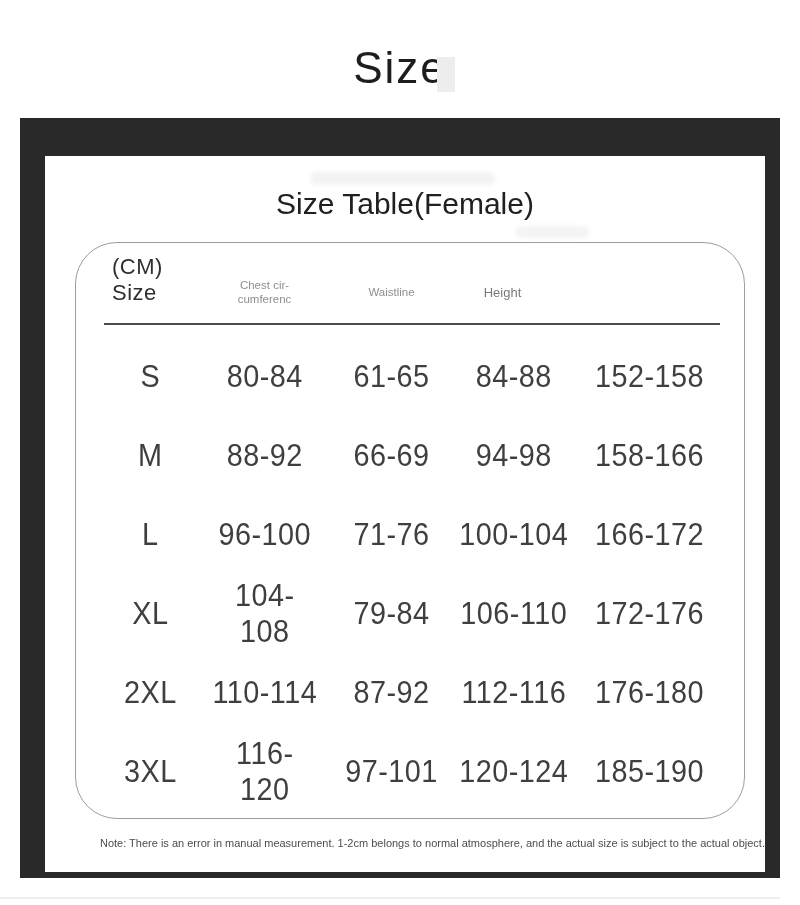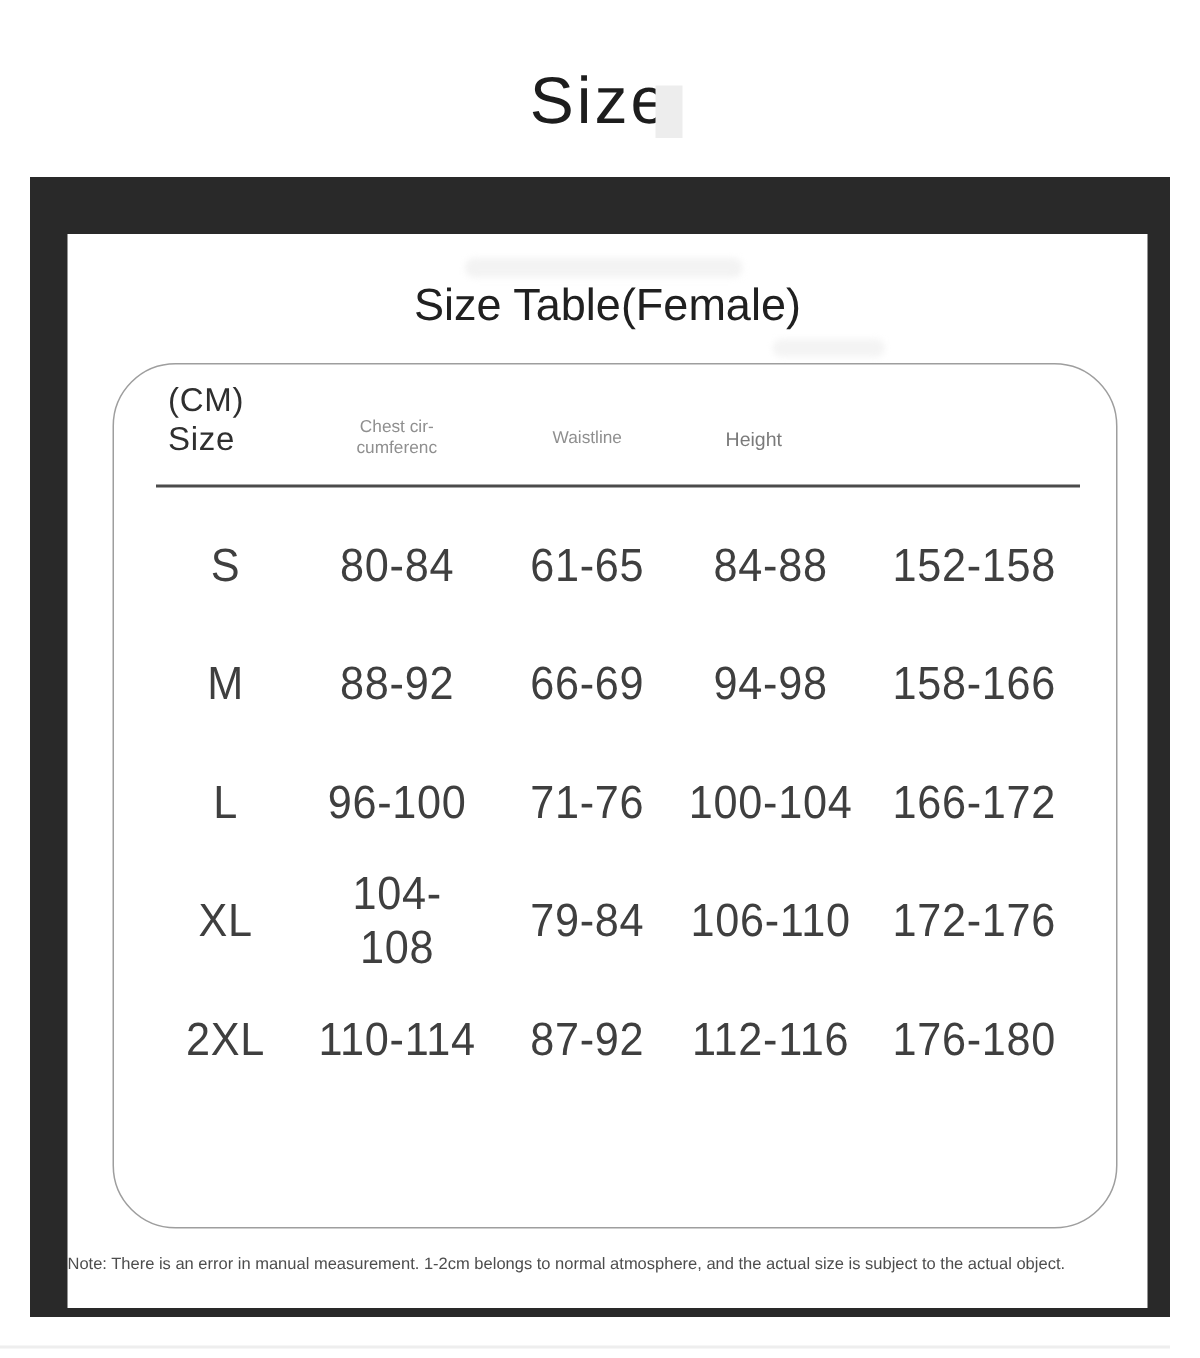--- a/index.html
+++ b/index.html
@@ -68,21 +68,21 @@
   .tbody { padding-top:14px; }
   .trow { height:79px; align-items:center; }
   .td {
     text-align:center; font-size:31px; color:#3f3f3f;
     letter-spacing:0.5px; transform:scaleX(0.93); font-weight:400;
   }
   .td.c1 { padding-left:18px; }
 
   .note {
     position:absolute; top:680px; left:0; width:100%;
-    text-align:left; font-size:11px; color:#4d4d4d; line-height:14px;
+    text-align:right; font-size:11px; color:#4d4d4d; line-height:14px;
   }
 
   .bottom-line {
     position:absolute; left:0; top:897px; width:780px; height:2px;
     background:#eeeeee;
   }
 </style>
 </head>
 <body>
 
@@ -152,20 +152,27 @@
           </div>
 
           <div class="trow">
             <div class="td c1">2XL</div>
             <div class="td c2">110-114</div>
             <div class="td c3">87-92</div>
             <div class="td c4">112-116</div>
             <div class="td c5">176-180</div>
           </div>
 
+          <div class="trow">
+            <div class="td c1">3XL</div>
+            <div class="td c2">116-120</div>
+            <div class="td c3">97-101</div>
+            <div class="td c4">120-124</div>
+            <div class="td c5">185-190</div>
+          </div>
 
         </div>
       </div>
 
       <div class="note">Note: There is an error in manual measurement. 1-2cm belongs to normal atmosphere, and the actual size is subject to the actual object.</div>
     </div>
   </div>
 
   <div class="bottom-line"></div>
 </div>

